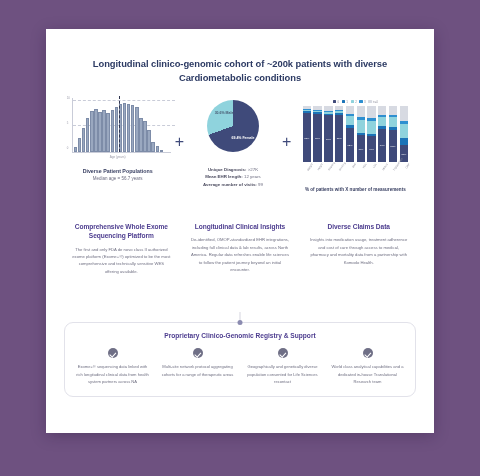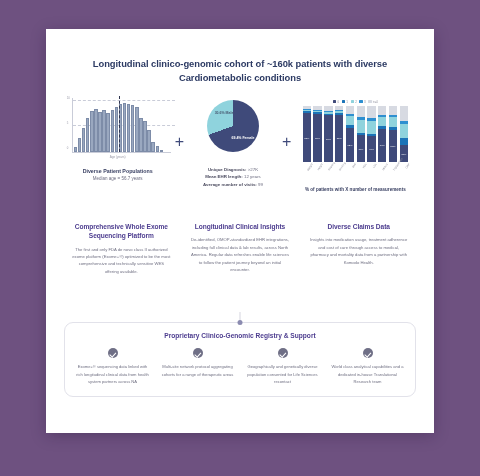--- a/index.html
+++ b/index.html
@@ -264,21 +264,21 @@
       </div>
     </div>
     <div class="bg-cap">EHR and Exome-based patient</div>
     <div class="bg-cap2">Two population cohorts to eval
 individually significant TTN gene-
 associations including DCM and</div>
   </div>
 
   <div class="slide">
 
-    <div class="title">Longitudinal clinico-genomic cohort of ~160k patients with diverse Cardiometabolic conditions</div>
+    <div class="title">Longitudinal clinico-genomic cohort of ~200k patients with diverse Cardiometabolic conditions</div>
 
     <div class="charts">
 
       <div class="panel hist">
         <div class="hist-plot">
           <div class="ytick" style="top:-2px;">10</div>
           <div class="ytick" style="top:23px;">5</div>
           <div class="ytick" style="top:48px;">0</div>
           <div class="grid-l" style="top:2px;"></div>
           <div class="grid-l" style="top:27px;"></div>

